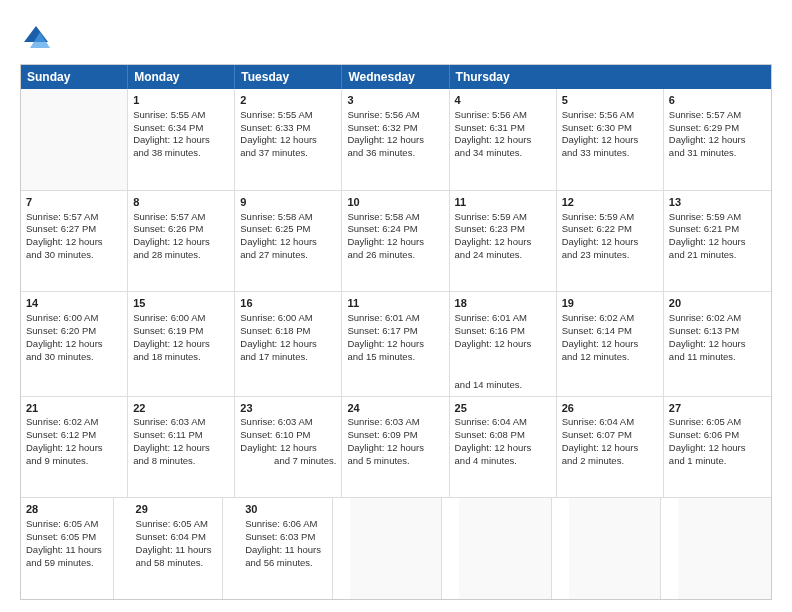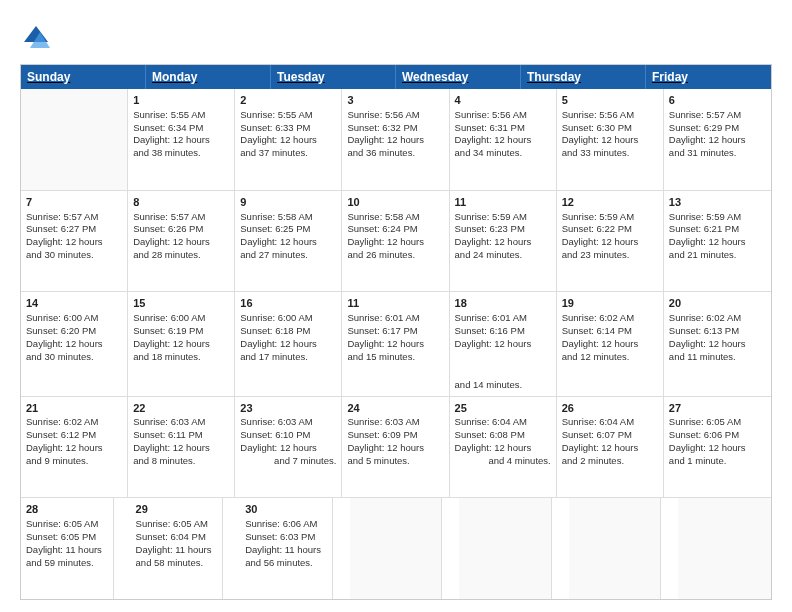--- a/index.html
+++ b/index.html
@@ -52,23 +52,22 @@
       font-weight: normal;
     }
     .calendar {
       flex: 1;
       display: flex;
       flex-direction: column;
       border: 1px solid #ccc;
     }
     .cal-header {
       display: grid;
-      grid-template-columns: repeat(6, 1fr);
+      grid-template-columns: repeat(7, 1fr);
       background: #1a5fa8;
-      text-decoration: underline;
     }
     .cal-header-cell {
       color: #fff;
       font-size: 12px;
       font-weight: bold;
       padding: 5px 6px;
       text-align: left;
       border-right: 1px solid #3a7fc8;
     }
     .cal-header-cell:last-child { border-right: none; }
@@ -124,21 +123,20 @@
     </div>
   </div>
 
   <div class="calendar">
     <div class="cal-header">
     <div class="cal-header-cell">Sunday</div>
         <div class="cal-header-cell">Monday</div>
         <div class="cal-header-cell">Tuesday</div>
         <div class="cal-header-cell">Wednesday</div>
         <div class="cal-header-cell">Thursday</div>
-        <div class="cal-header-cell">Friday</div>
       </div>
     <div class="cal-body">
     <div class="cal-row">
           <div class="cal-cell empty"></div>
           <div class="cal-cell">
             <span class="day-num">1</span>
             <span style="display: block;">Sunrise: 5:55 AM</span>
             <span style="display: block;">Sunset: 6:34 PM</span>
             <span style="display: block;">Daylight: 12 hours</span>
             <span style="display: block;">and 38 minutes.</span>
@@ -308,21 +306,21 @@
             <span style="display: block;">Sunrise: 6:03 AM</span>
             <span style="display: block;">Sunset: 6:09 PM</span>
             <span style="display: block;">Daylight: 12 hours</span>
             <span style="display: block;">and 5 minutes.</span>
           </div>
           <div class="cal-cell">
             <span class="day-num">25</span>
             <span style="display: block;">Sunrise: 6:04 AM</span>
             <span style="display: block;">Sunset: 6:08 PM</span>
             <span style="display: block;">Daylight: 12 hours</span>
-            <span style="display: block; text-align: right;">and 4 minutes.</span>
+            <span style="display: block;">and 4 minutes.</span>
           </div>
           <div class="cal-cell">
             <span class="day-num">26</span>
             <span style="display: block;">Sunrise: 6:04 AM</span>
             <span style="display: block;">Sunset: 6:07 PM</span>
             <span style="display: block;">Daylight: 12 hours</span>
             <span style="display: block;">and 2 minutes.</span>
           </div>
           <div class="cal-cell">
             <span class="day-num">27</span>

